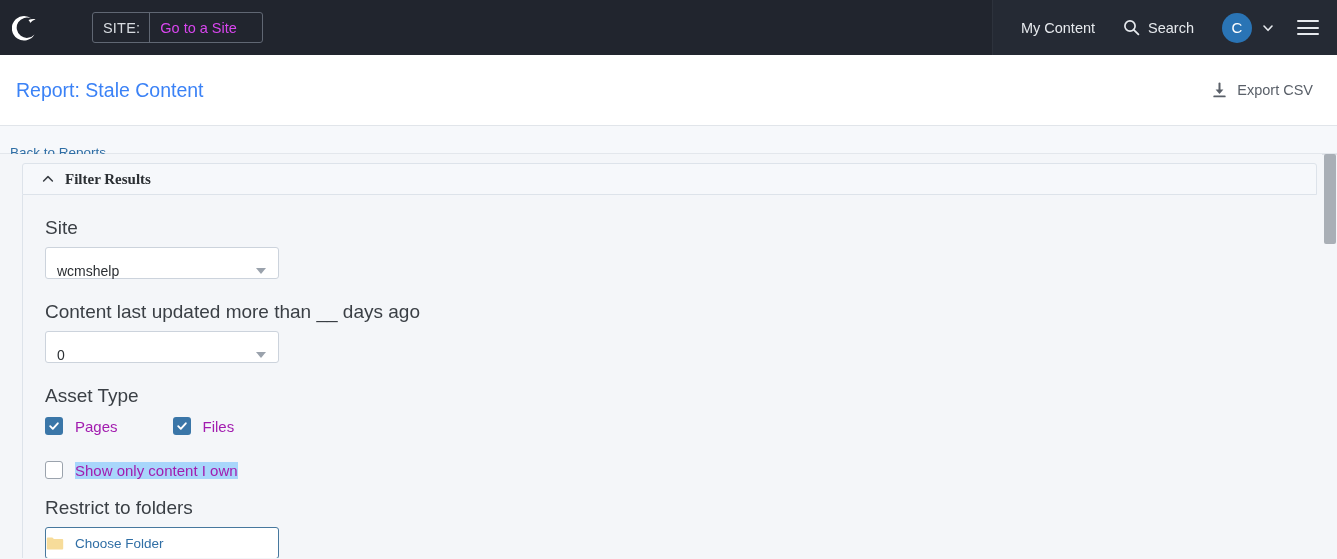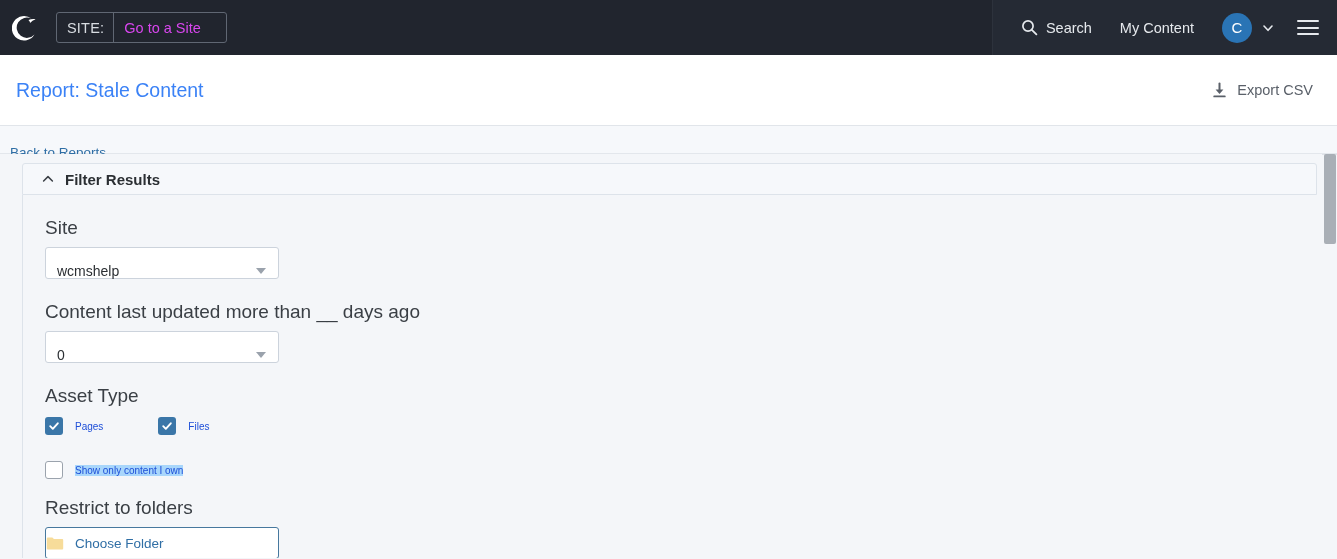--- a/index.html
+++ b/index.html
@@ -34,20 +34,21 @@
     flex: 0 0 auto;
   }
   .logo svg { display: block; }
   .site-box {
     display: flex;
     align-items: stretch;
     height: 31px;
     border: 1px solid #606773;
     border-radius: 3px;
     overflow: hidden;
+    margin-left: 36px;
   }
   .site-label {
     display: flex; align-items: center;
     padding: 0 9px 0 10px;
     color: #d8dce1;
     font-size: 14.5px;
     border-right: 1px solid #606773;
     letter-spacing: .2px;
   }
   .site-input {
@@ -153,20 +154,21 @@
     border-radius: 3px 3px 0 0;
     display: flex;
     align-items: center;
     padding-left: 18px;
   }
   .chev-up { margin-right: 10px; display: flex; }
   .filter-header-title {
     font-size: 15px;
     font-weight: bold;
     color: #2b2f33;
+    font-family: Liberation Serif, serif;
   }
   .filter-body {
     border-left: 1px solid #dde3ea;
     padding: 22px 0 0 22px;
     height: 370px;
   }
 
   .field-label {
     font-size: 19px;
     color: #3a3f45;
@@ -205,22 +207,22 @@
   }
   .cb {
     width: 18px; height: 18px;
     border-radius: 3px;
     display: flex; align-items: center; justify-content: center;
     flex: 0 0 auto;
   }
   .cb.checked { background: #3a76a8; }
   .cb.unchecked { background: #ffffff; border: 1px solid #9ba3ad; }
   .cb-label {
-    font-size: 10px;
-    color: #1d4ed8;
+    font-size: 15px;
+    color: #a21caf;
     margin-left: 12px;
   }
   .cb-label.selected {
     background: #a8d6fb;
     text-align: center;
   }
   .spacer-pair { width: 55px; }
 
   .folder-box {
     width: 234px;
@@ -282,31 +284,31 @@
     </div>
     <div class="site-box">
       <div class="site-label">SITE:</div>
       <div class="site-input">Go to a Site</div>
     </div>
   </div>
 
   <div class="topnav-spacer"></div>
 
   <div class="topnav-right">
+    <div class="nav-item">
+      <span>My Content</span>
+    </div>
     <div class="nav-item">
       <span class="ico">
         <svg width="17" height="17" viewBox="0 0 17 17">
           <circle cx="7" cy="7" r="5.1" fill="none" stroke="#e6e9ed" stroke-width="1.7"></circle>
           <line x1="10.8" y1="10.8" x2="15.4" y2="15.4" stroke="#e6e9ed" stroke-width="1.8" stroke-linecap="round"></line>
         </svg>
       </span>
       <span>Search</span>
-    </div>
-    <div class="nav-item">
-      <span>My Content</span>
     </div>
     <div class="avatar-wrap">
       <div class="avatar">C</div>
       <span class="chev-down">
         <svg width="14" height="14" viewBox="0 0 14 14">
           <polyline points="3,5 7,9.3 11,5" fill="none" stroke="#e6e9ed" stroke-width="1.6" stroke-linecap="round" stroke-linejoin="round"></polyline>
         </svg>
       </span>
     </div>
     <div class="hamburger">

